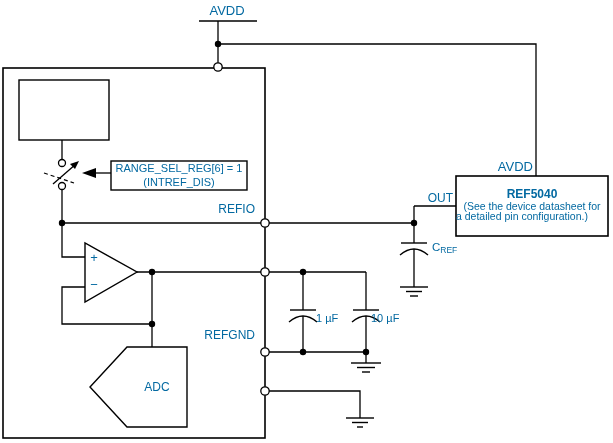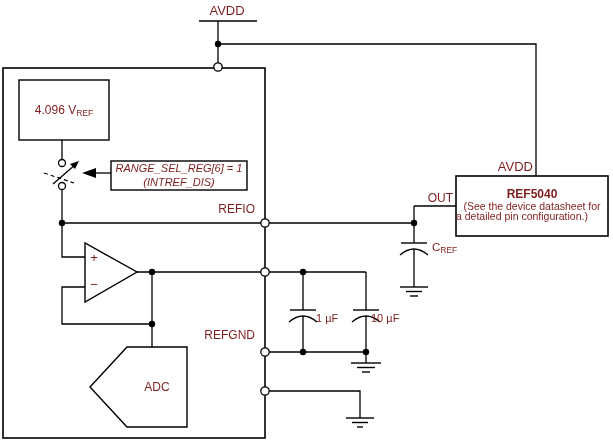--- a/index.html
+++ b/index.html
@@ -1,21 +1,21 @@
 <!DOCTYPE html>
 <html><head>
 <meta charset="utf-8">
 <style>
   html,body { margin:0; padding:0; background:#ffffff; }
   #stage {
     position:relative; width:613px; height:443px; background:#ffffff;
     font-family:"Liberation Sans", sans-serif; color:#141414; overflow:hidden;
   }
   #schem { position:absolute; left:0; top:0; }
-  .lbl { position:absolute; white-space:nowrap; color:#7f1d1d; }
+  .lbl { position:absolute; white-space:nowrap; color:#0369a1; }
   .ctr { text-align:center; }
   .rgt { text-align:right; }
   .sub { font-size:8.5px; vertical-align:-2px; letter-spacing:0; }
   .bold { font-weight:bold; }
 </style>
 </head>
 <body>
 
 <div id="stage">
 
@@ -107,23 +107,22 @@
       <circle cx="218" cy="67" r="4.2"></circle>
       <circle cx="265" cy="223" r="4.2"></circle>
       <circle cx="265" cy="272" r="4.2"></circle>
       <circle cx="265" cy="352" r="4.2"></circle>
       <circle cx="265" cy="391" r="4.2"></circle>
     </g>
   </svg>
 
   <div class="lbl ctr" style="left:207px; top:3px; width:40px; font-size:13px;">AVDD</div>
 
-  <div class="lbl ctr" style="left:19px; top:80px; width:90px; height:60px; font-size:12px; line-height:60px;"><span>4.096 V</span><span class="sub">REF</span></div>
 
-  <div class="lbl ctr" style="left:111px; top:162px; width:136px; font-size:11px; line-height:13.5px;font-style:italic;">
+  <div class="lbl ctr" style="left:111px; top:162px; width:136px; font-size:11px; line-height:13.5px;">
     <div>RANGE_SEL_REG[6] = 1</div>
     <div>(INTREF_DIS)</div>
   </div>
 
   <div class="lbl rgt" style="left:170px; top:202px; width:85px; font-size:12px;">REFIO</div>
   <div class="lbl rgt" style="left:170px; top:328px; width:85px; font-size:12px;">REFGND</div>
 
   <div class="lbl ctr" style="left:127px; top:380px; width:60px; font-size:12px;">ADC</div>
 
   <div class="lbl ctr" style="left:86px; top:250px; width:16px; font-size:13px;">+</div>

